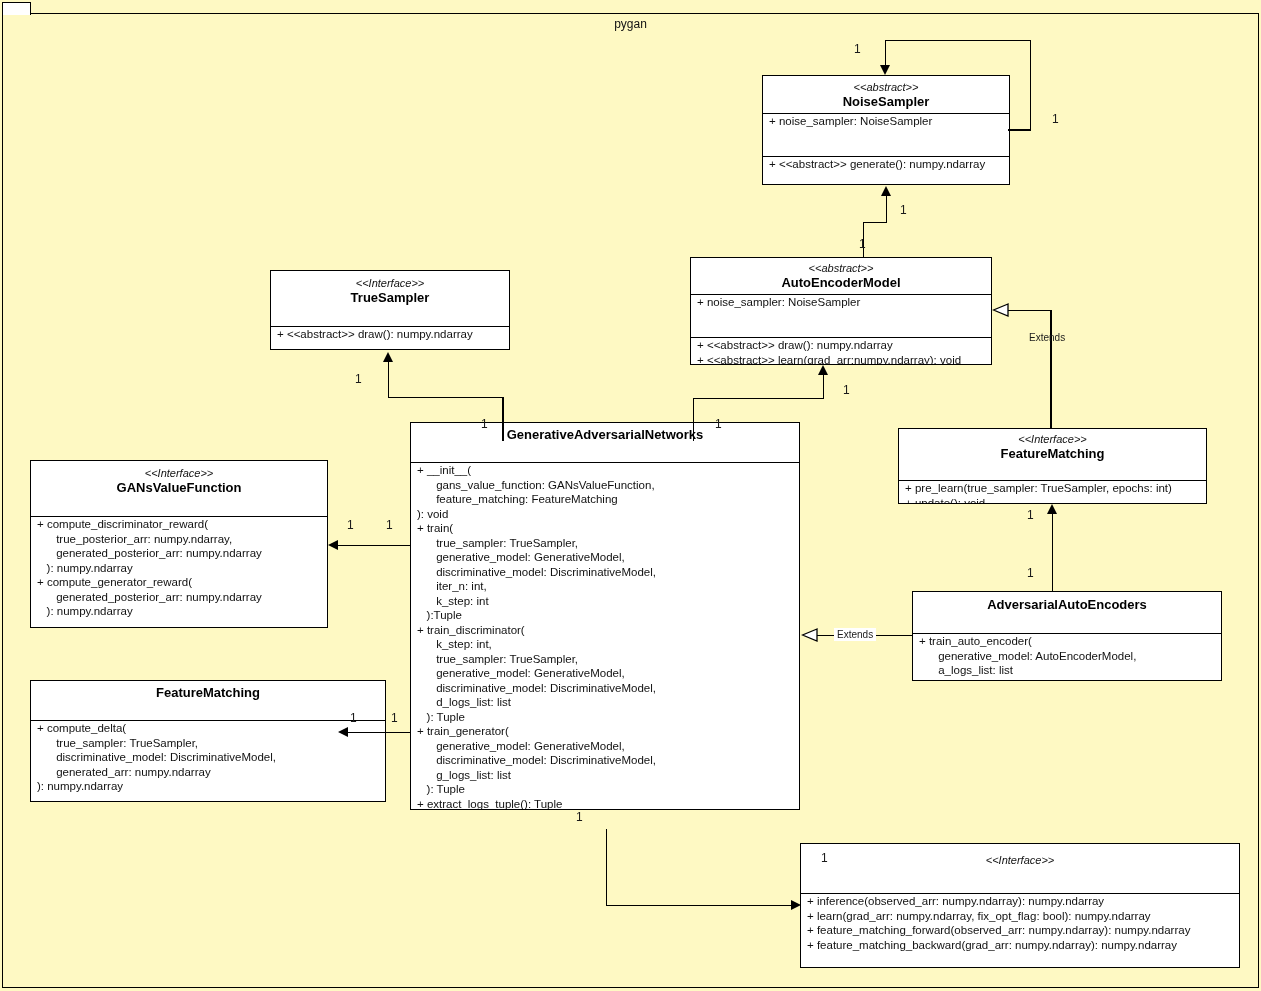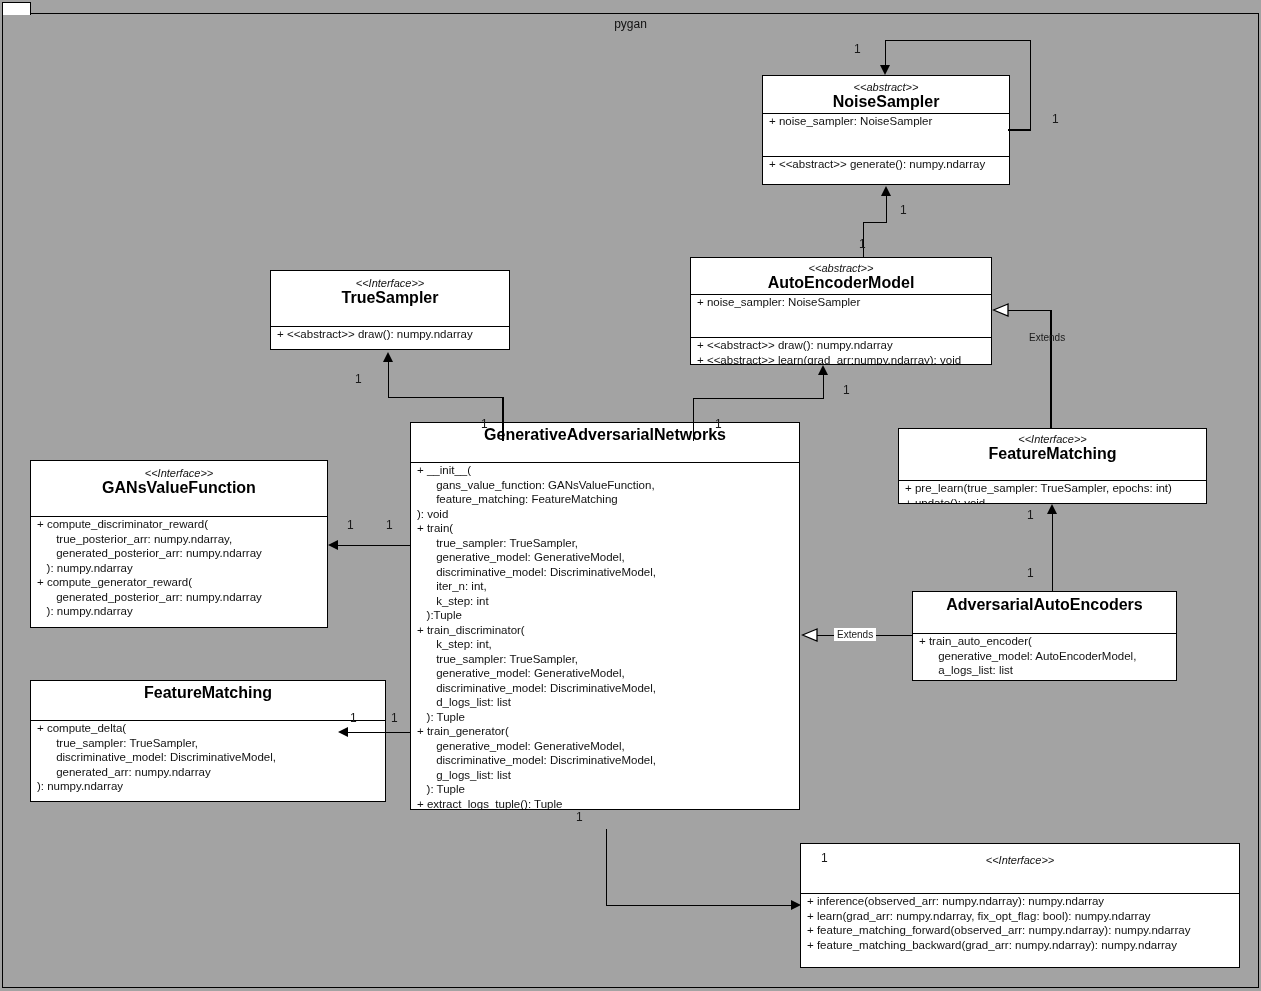--- a/index.html
+++ b/index.html
@@ -1,18 +1,18 @@
 <!DOCTYPE html>
 <html><head>
 <meta charset="utf-8">
 <style>
   * { box-sizing: border-box; }
   html,body { margin:0; padding:0; background:#fff; }
   .canvas {
-    position:relative; width:1261px; height:991px; background:#a3a3a3;
+    position:relative; width:1261px; height:991px; background:#fef9c3;
     font-family:"Liberation Sans", sans-serif; color:#000; overflow:hidden;
   }
   .frame {
     position:absolute; left:2px; top:13px; width:1257px; height:975px;
     border:1.4px solid #000; background:transparent;
   }
   .frame-tab {
     position:absolute; left:2px; top:2px; width:29px; height:13px;
     border:1.4px solid #000; border-bottom:none; background:#fff;
   }
@@ -22,21 +22,21 @@
   }
   .uml-class {
     position:absolute; background:#fff; border:1.4px solid #000;
     display:flex; flex-direction:column; overflow:hidden;
   }
   .uml-head {
     display:flex; flex-direction:column; justify-content:center;
     text-align:center; padding:2px 2px; flex:0 0 auto;
   }
   .stereotype { font-size:11px; font-style:italic; line-height:13px; color:#111; }
-  .class-name { font-size:16px; font-weight:bold; line-height:15px; color:#000; }
+  .class-name { font-size:13px; font-weight:bold; line-height:15px; color:#000; }
   .uml-sec {
     border-top:1.4px solid #000; padding:0 6px; font-size:11.5px;
     line-height:14.5px; white-space:pre; flex:0 0 auto; overflow:hidden; color:#111;
   }
   .grow { flex:1 1 auto;margin-top:16px; }
   .seg { position:absolute; background:#000; }
   .ah { position:absolute; width:0; height:0; }
   .ah-up   { border-left:5.5px solid transparent; border-right:5.5px solid transparent; border-bottom:10px solid #000; }
   .ah-down { border-left:5.5px solid transparent; border-right:5.5px solid transparent; border-top:10px solid #000; }
   .ah-left { border-top:5.5px solid transparent; border-bottom:5.5px solid transparent; border-right:10px solid #000; }
@@ -139,21 +139,21 @@
 
   <div class="uml-class" style="left:898px;top:428px;width:309px;height:76px">
     <div class="uml-head" style="height:35px">
       <div class="stereotype">&lt;&lt;Interface&gt;&gt;</div>
       <div class="class-name">FeatureMatching</div>
     </div>
     <div class="uml-sec grow">+ pre_learn(true_sampler: TrueSampler, epochs: int)
 + update(): void</div>
   </div>
 
-  <div class="uml-class" style="left:912px;top:591px;width:265px;height:90px">
+  <div class="uml-class" style="left:912px;top:591px;width:310px;height:90px">
     <div class="uml-head" style="height:25px">
       <div class="class-name">AdversarialAutoEncoders</div>
     </div>
     <div class="uml-sec grow">+ train_auto_encoder(
       generative_model: AutoEncoderModel,
       a_logs_list: list
    ): Tuple</div>
   </div>
 
   <div class="uml-class" style="left:800px;top:843px;width:440px;height:125px">

